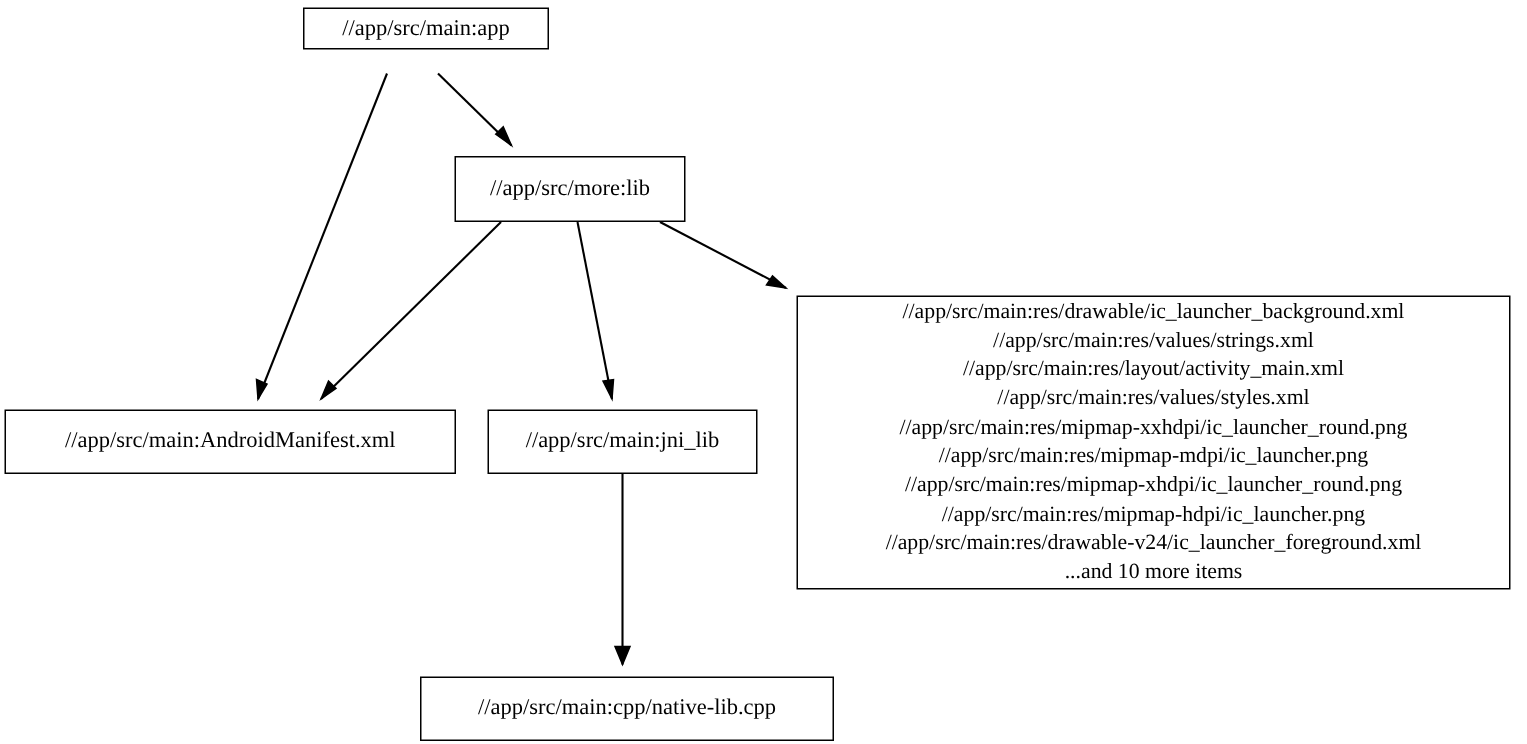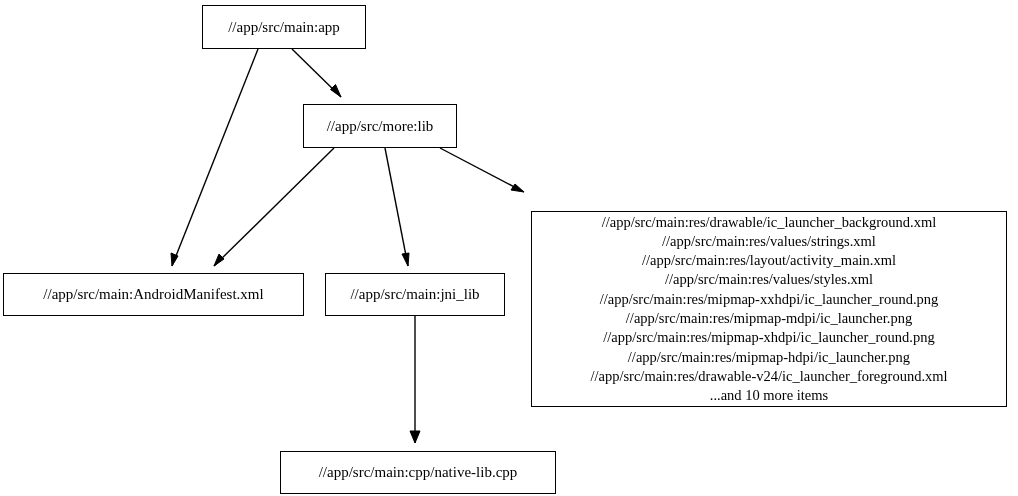--- a/index.html
+++ b/index.html
@@ -71,41 +71,41 @@
       <g>
         <path d="M 440 148 L 524 192" stroke="#000000" stroke-width="1.4" fill="none"></path>
         <path d="M 524 192 L 511 190 L 515 184 Z" fill="#000000" stroke="#000000" stroke-width="1"></path>
       </g>
       <g>
         <path d="M 415 316 L 415 443" stroke="#000000" stroke-width="1.4" fill="none"></path>
         <path d="M 415 443 L 410 431 L 420 431 Z" fill="#000000" stroke="#000000" stroke-width="1"></path>
       </g>
     </svg>
 
-  <div class="node" style="left: 202px; top: 5px; width: 164px; height: 44px; border-color: rgb(0, 0, 0); background: rgb(255, 255, 255); color: rgb(0, 0, 0);">
+  <div class="node" style="left: 202px; top: 5px; width: 164px; height: 28px; border-color: rgb(0, 0, 0); background: rgb(255, 255, 255); color: rgb(0, 0, 0);">
     <span class="node-label">//app/src/main:app</span>
   </div>
 
   <div class="node" style="left: 303px; top: 104px; width: 154px; height: 44px; border-color: rgb(0, 0, 0); background: rgb(255, 255, 255); color: rgb(0, 0, 0);">
     <span class="node-label">//app/src/more:lib</span>
   </div>
 
   <div class="node" style="left: 3px; top: 273px; width: 301px; height: 43px; border-color: rgb(0, 0, 0); background: rgb(255, 255, 255); color: rgb(0, 0, 0); font-family: Liberation Serif, serif;">
     <span class="node-label">//app/src/main:AndroidManifest.xml</span>
   </div>
 
   <div class="node" style="left: 325px; top: 273px; width: 180px; height: 43px; border-color: rgb(0, 0, 0); background: rgb(255, 255, 255); color: rgb(0, 0, 0);">
     <span class="node-label">//app/src/main:jni_lib</span>
   </div>
 
   <div class="node" style="left: 280px; top: 451px; width: 276px; height: 43px; border-color: rgb(0, 0, 0); background: rgb(255, 255, 255); color: rgb(0, 0, 0);">
     <span class="node-label">//app/src/main:cpp/native-lib.cpp</span>
   </div>
 
-  <div class="node node-multiline" style="left: 531px; top: 211px; width: 476px; height: 196px; border-color: rgb(0, 0, 0); background: rgb(255, 255, 255); color: rgb(0, 0, 0);">
+  <div class="node node-multiline" style="left: 531px; top: 197px; width: 476px; height: 196px; border-color: rgb(0, 0, 0); background: rgb(255, 255, 255); color: rgb(0, 0, 0);">
     <span class="node-label">//app/src/main:res/drawable/ic_launcher_background.xml
 //app/src/main:res/values/strings.xml
 //app/src/main:res/layout/activity_main.xml
 //app/src/main:res/values/styles.xml
 //app/src/main:res/mipmap-xxhdpi/ic_launcher_round.png
 //app/src/main:res/mipmap-mdpi/ic_launcher.png
 //app/src/main:res/mipmap-xhdpi/ic_launcher_round.png
 //app/src/main:res/mipmap-hdpi/ic_launcher.png
 //app/src/main:res/drawable-v24/ic_launcher_foreground.xml
 ...and 10 more items</span>

